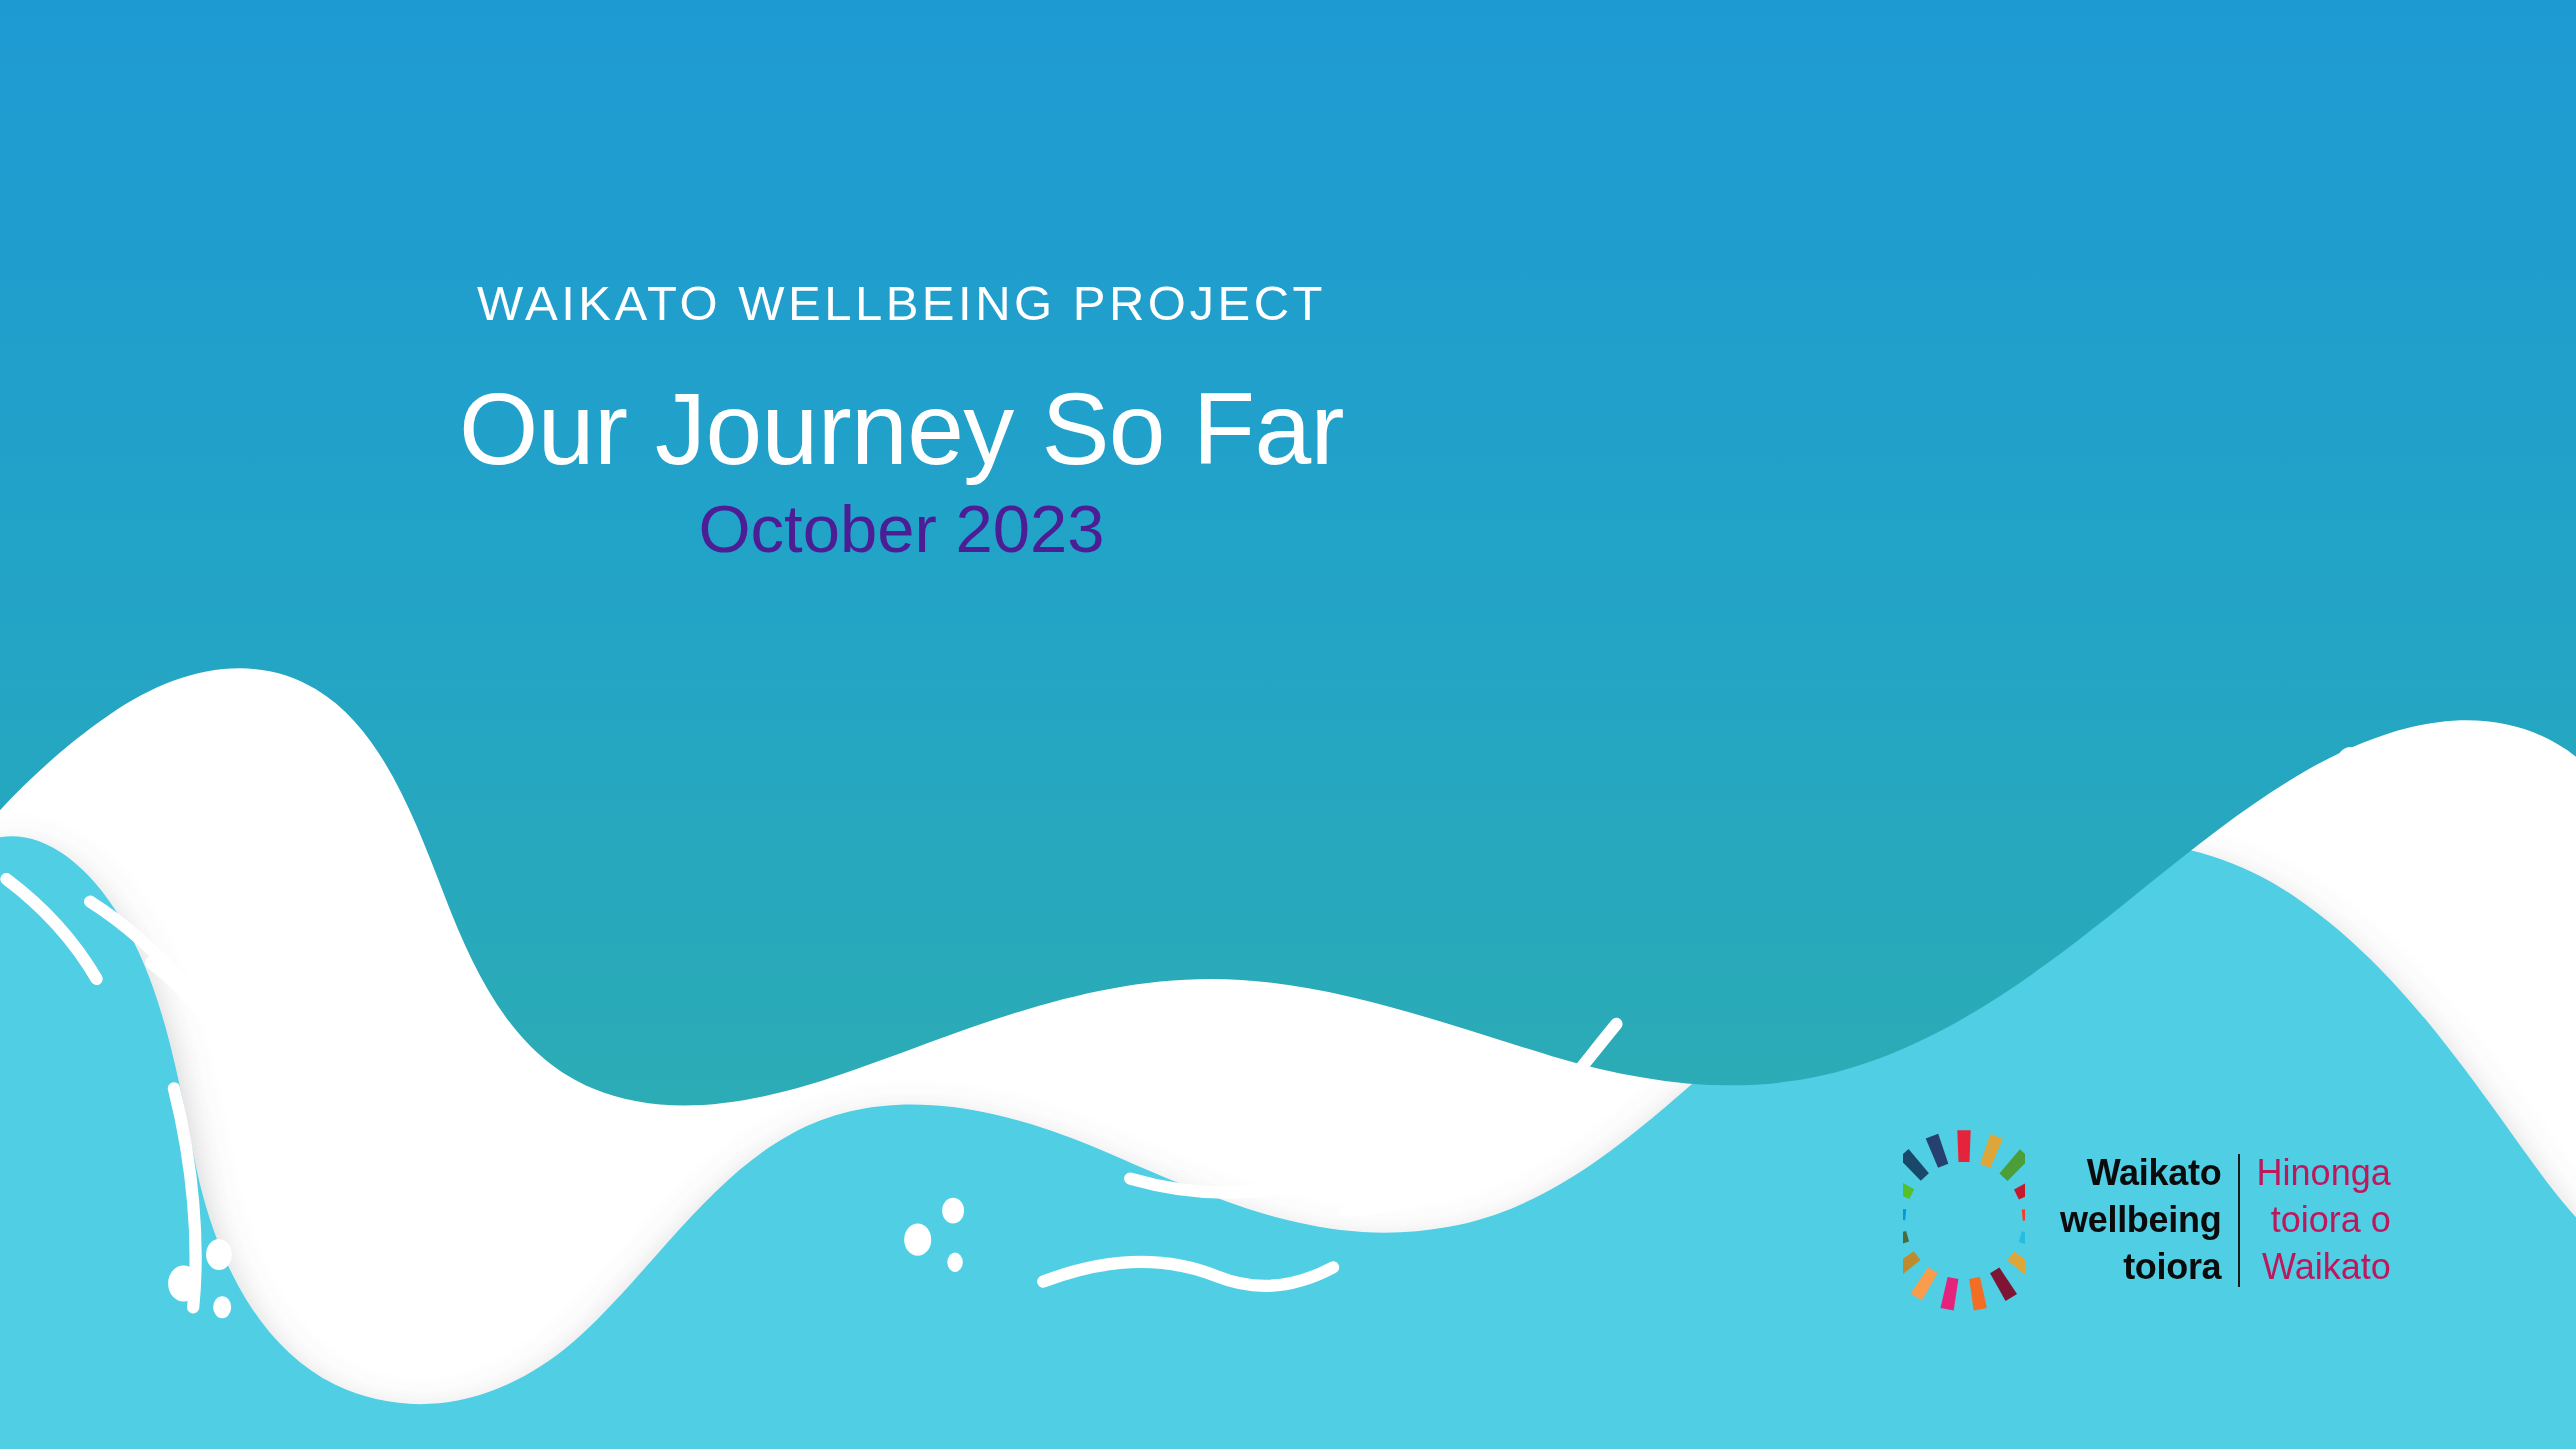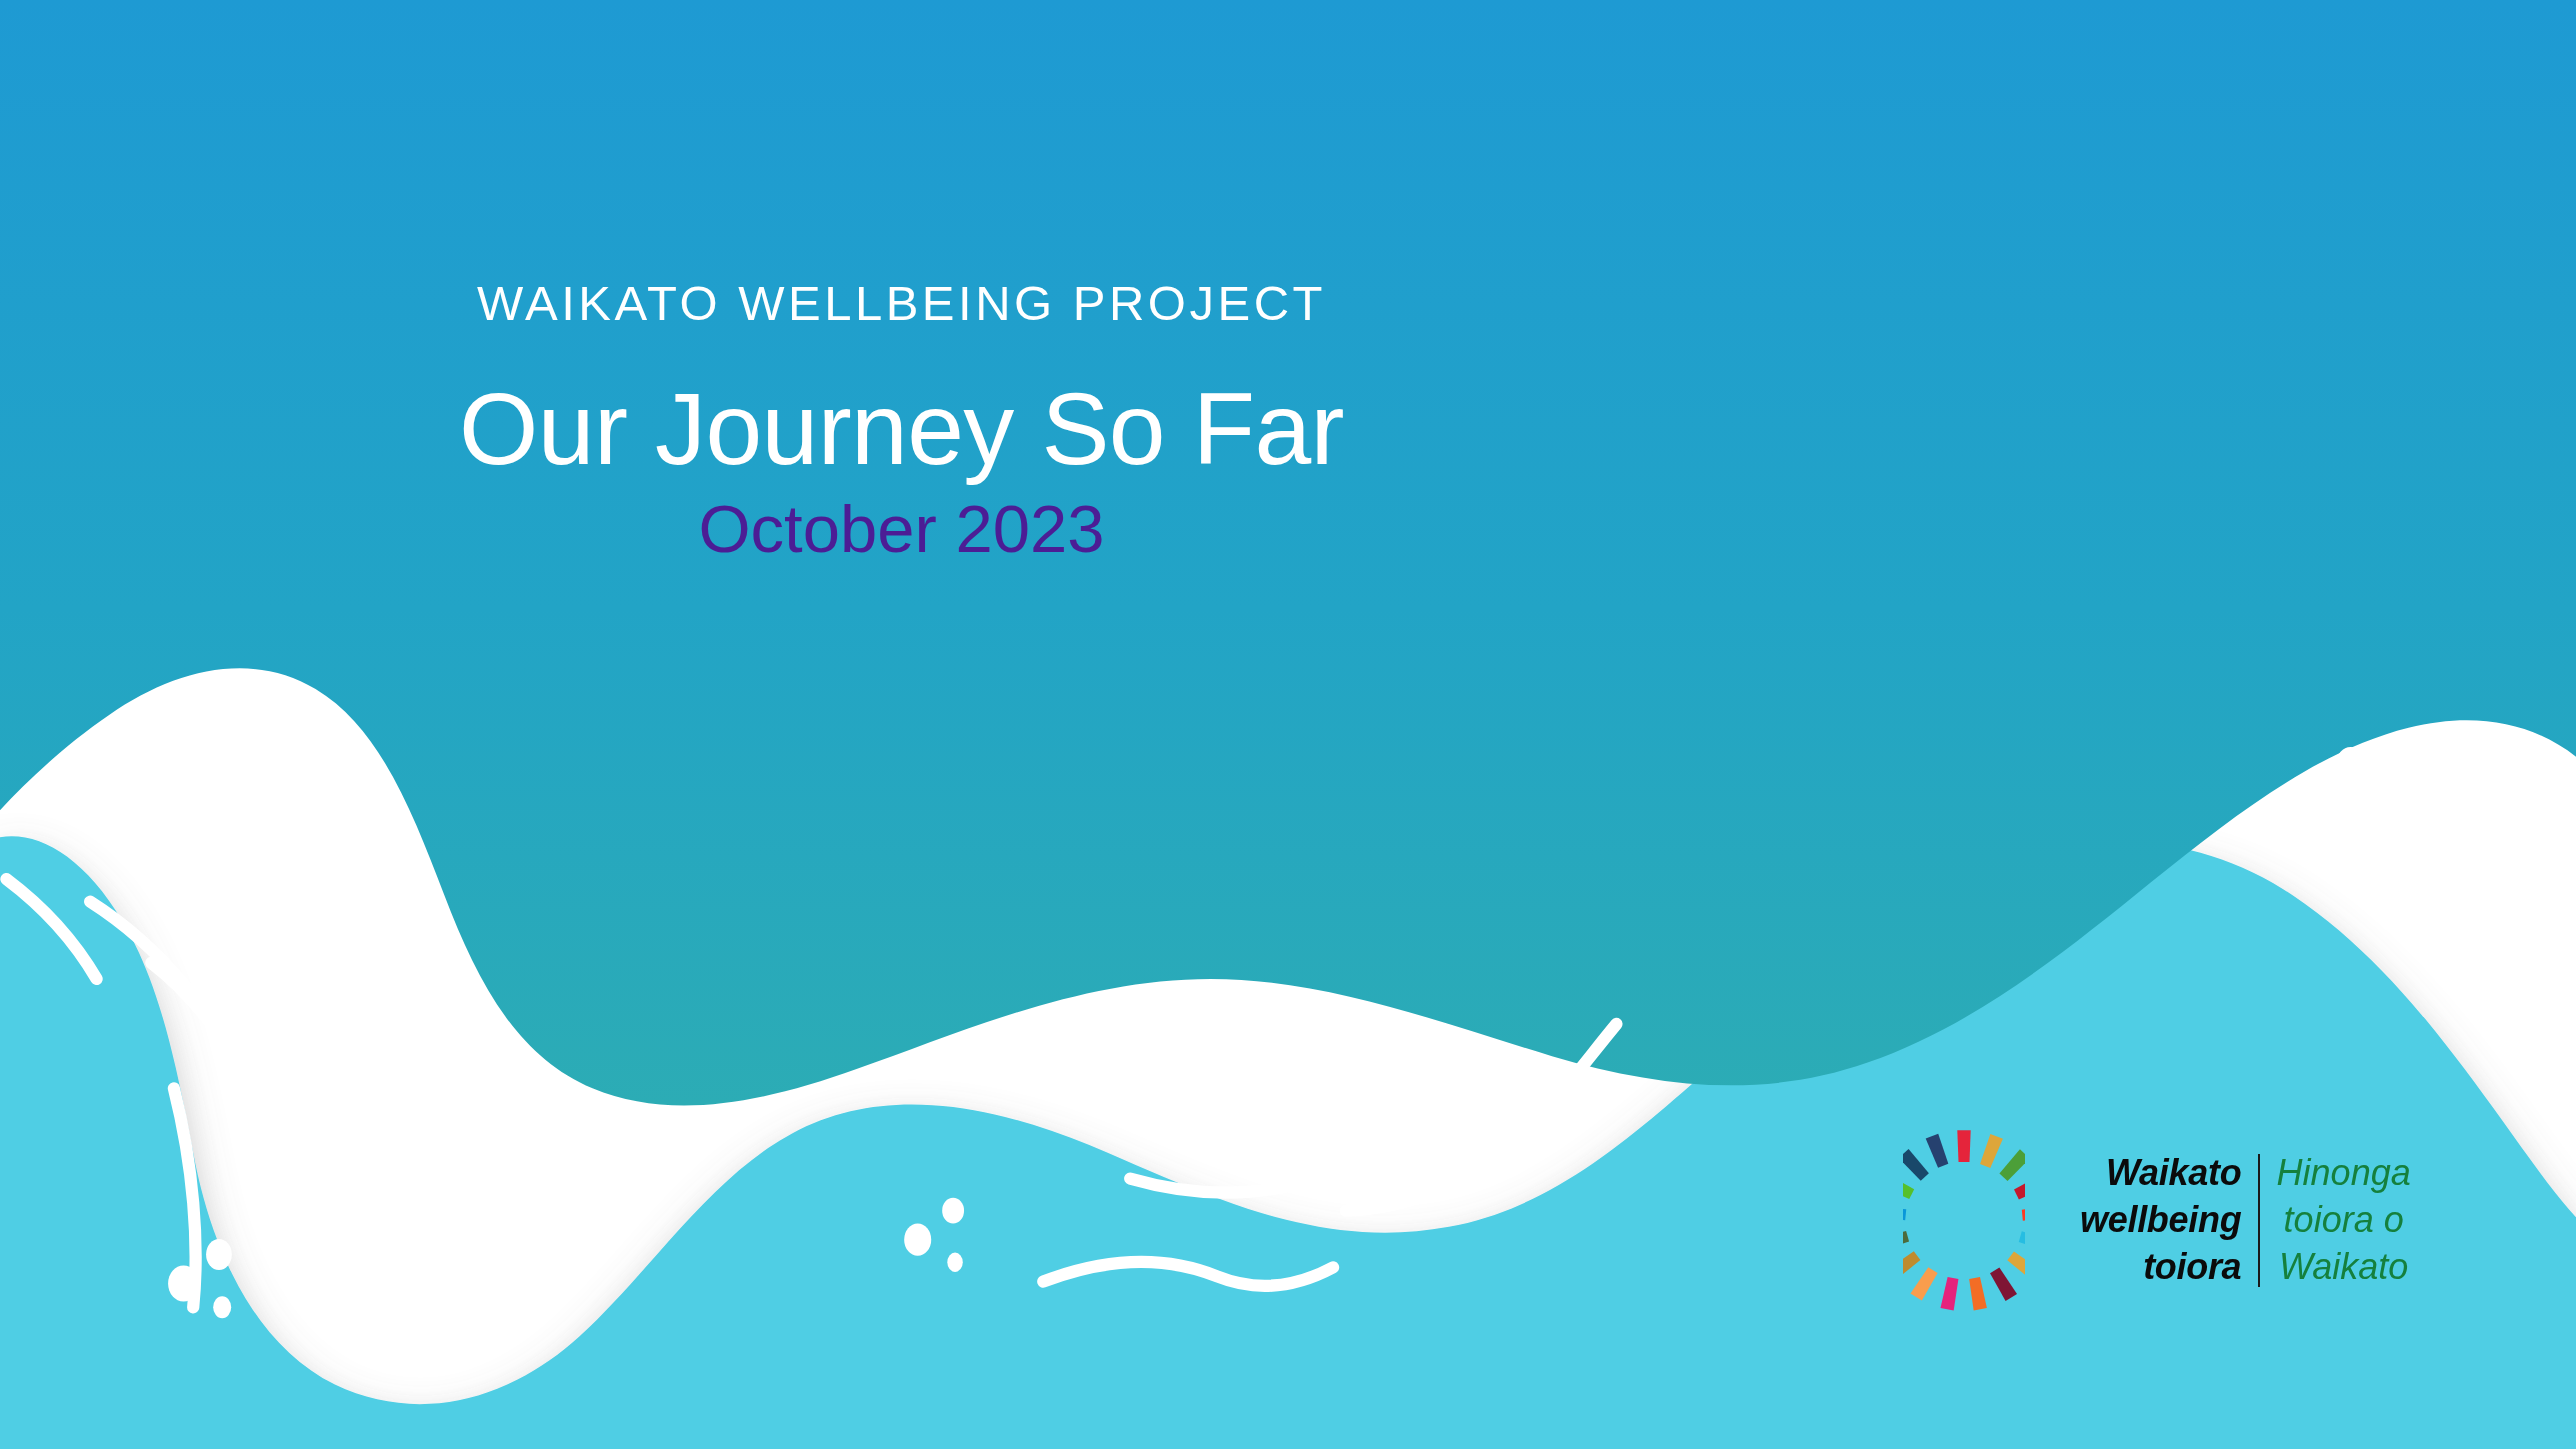--- a/index.html
+++ b/index.html
@@ -69,23 +69,22 @@
 
   
   .logo {
     position: absolute;
     left: 1903px;
     top: 1124px;
     width: 580px;
     height: 193px;
     display: flex;
     align-items: center;
-    gap: 55px;
+    gap: 35px;
     z-index: 6;
-    font-style: italic;
   }
   .logo-wheel {
     width: 122px;
     height: 187px;
     flex: 0 0 auto;
   }
   .logo-lockup {
     display: flex;
     align-items: stretch;
     gap: 16.7px;
@@ -102,23 +101,23 @@
     flex-direction: column;
     justify-content: center;
   }
   .logo-rule {
     width: 1.9px;
     background: #1a1a1a;
     flex: 0 0 auto;
     margin: 3.9px 0;
   }
   .logo-mi {
-    text-align: center;
+    text-align: right;
     font-weight: 300;
-    color: #15803d;
+    color: #be185d;
     font-size: 36px;
     line-height: 1.30;
     letter-spacing: 0px;
     white-space: nowrap;
     display: flex;
     flex-direction: column;
     justify-content: center;
   }
 </style>
 </head>

